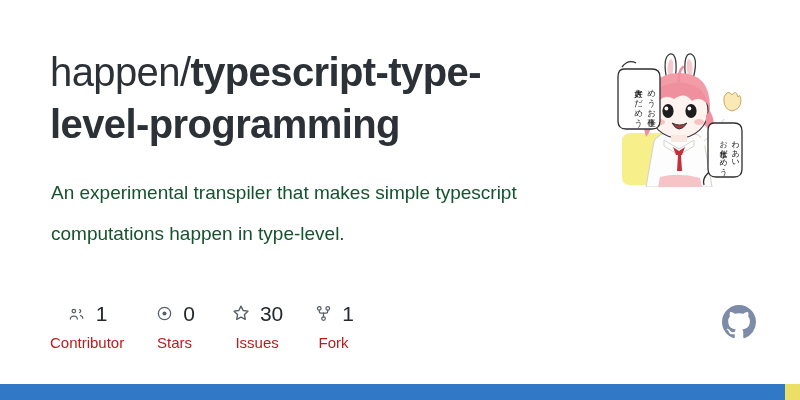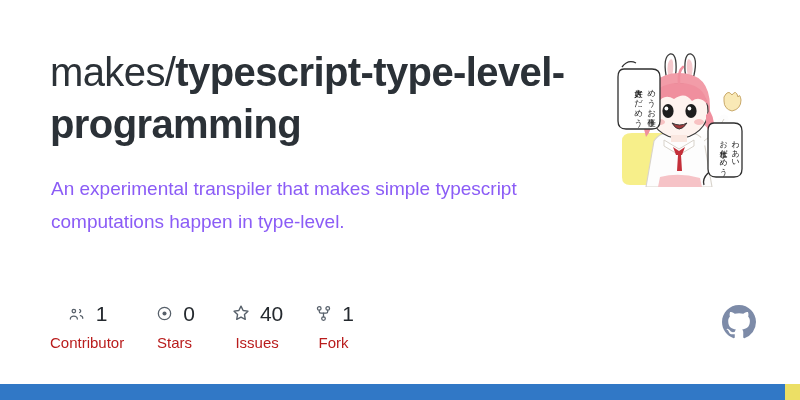--- a/index.html
+++ b/index.html
@@ -41,22 +41,22 @@
     font-weight: 700;
   }
 
   
   .description {
     position: absolute;
     left: 51px;
     top: 172px;
     width: 500px;
     font-size: 19px;
-    line-height: 33px;
-    color: #8b5cf6;
+    line-height: 41px;
+    color: #14532d;
     font-weight: 400;
   }
 
   
   .avatar {
     position: absolute;
     left: 608px;
     top: 45px;
     width: 142px;
     height: 142px;
@@ -136,21 +136,21 @@
     display: flex;
   }
   .lang-seg { height: 100%; }
 </style>
 </head>
 <body>
 
 <div class="card">
 
   <div class="title">
-    <span class="owner">makes</span><span class="owner">/</span><span class="repo">typescript-type-level-programming</span>
+    <span class="owner">happen</span><span class="owner">/</span><span class="repo">typescript-type-level-programming</span>
   </div>
 
   <div class="description">An experimental transpiler that makes simple typescript computations happen in type-level.</div>
 
   <div class="avatar">
     <svg width="142" height="142" viewBox="0 0 142 142" xmlns="http://www.w3.org/2000/svg">
       <rect x="0" y="0" width="142" height="142" fill="#ffffff"></rect>
 
       <path d="M14 96 Q14 88 24 88 L62 88 L62 140 L22 140 Q14 140 14 132 Z" fill="#f7ef8a"></path>
 
@@ -237,21 +237,21 @@
       <div class="stat-label">Stars</div>
     </div>
 
     <div class="stat stars">
       <div class="stat-top">
         <span class="stat-icon">
           <svg width="18" height="18" viewBox="0 0 16 16" fill="none" stroke="currentColor" stroke-width="1.25" stroke-linejoin="round" aria-hidden="true">
             <path d="M8 1.9l1.9 3.85 4.25.62-3.07 3 .72 4.23L8 11.6l-3.8 2 .72-4.23-3.07-3 4.25-.62L8 1.9Z"></path>
           </svg>
         </span>
-        <span class="stat-value">40</span>
+        <span class="stat-value">30</span>
       </div>
       <div class="stat-label">Issues</div>
     </div>
 
     <div class="stat forks">
       <div class="stat-top">
         <span class="stat-icon">
           <svg width="17" height="17" viewBox="0 0 16 16" fill="none" stroke="currentColor" stroke-width="1.2" aria-hidden="true">
             <circle cx="4" cy="3.2" r="1.7"></circle>
             <circle cx="12" cy="3.2" r="1.7"></circle>

